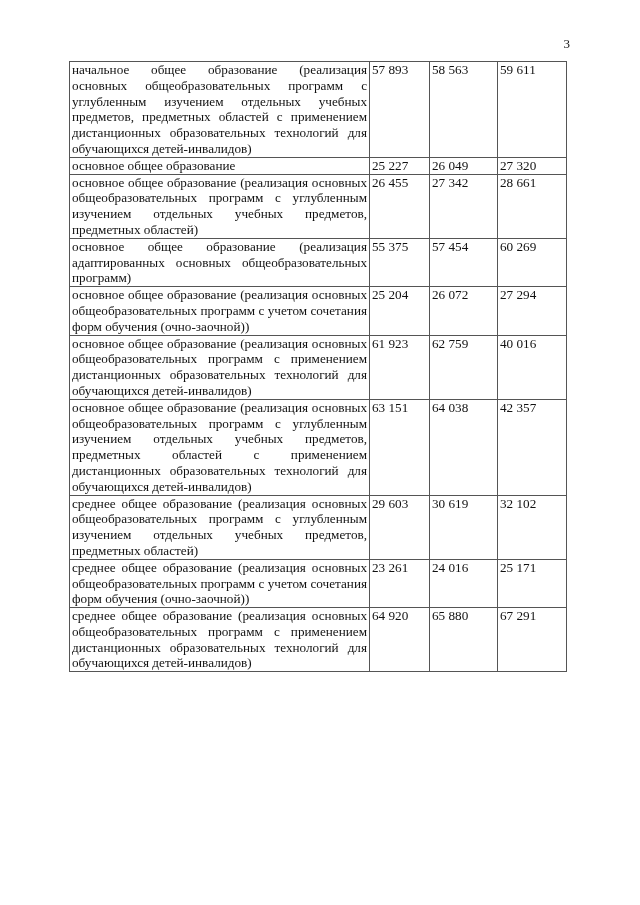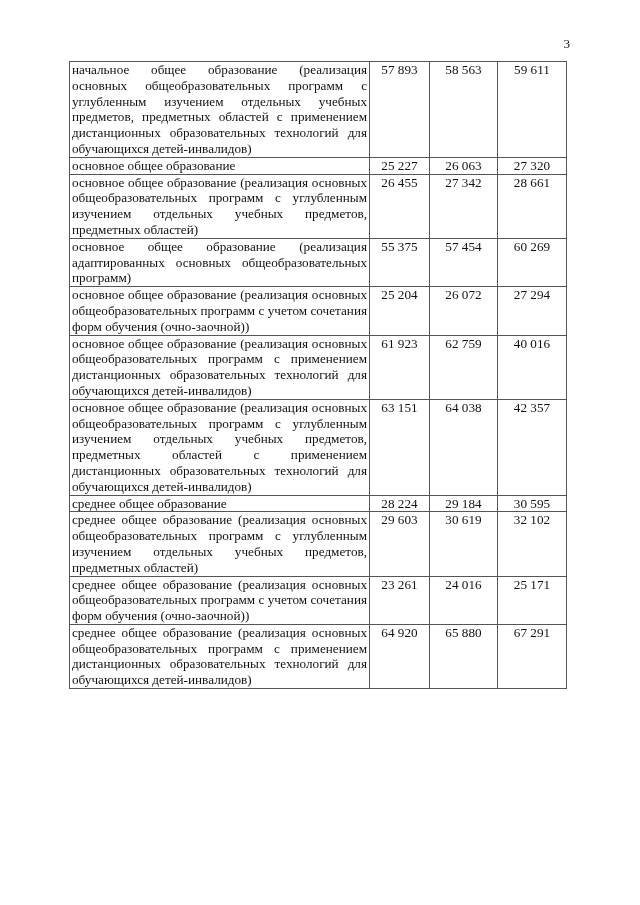--- a/index.html
+++ b/index.html
@@ -2,21 +2,21 @@
 <html><head>
 <meta charset="utf-8">
 <style>
   html, body { margin: 0; padding: 0; background: #ffffff; }
   body { width: 640px; height: 905px; position: relative; overflow: hidden;
          font-family: "Liberation Serif", "DejaVu Serif", serif; color: #111; }
   .page-number { position: absolute; top: 36px; right: 70px; font-size: 13px; }
   table { position: absolute; left: 69px; top: 61px; border-collapse: collapse; width: 497px; table-layout: fixed; }
   td { border: 1px solid #555; vertical-align: top; font-size: 13.2px; line-height: 15.8px; padding: 0 2px 0 2px; }
   td.desc { width: 295px; text-align: justify; text-align-last: left; }
-  td.num { text-align: center; padding-top: 0; }
+  td.num { padding-top: 0; }
   col.c1 { width: 300px; } col.c2 { width: 60px; } col.c3 { width: 68px; } col.c4 { width: 69px; }
 </style>
 </head>
 <body>
 
 <div class="page-number">3</div>
 
 <table>
   <colgroup>
       <col class="c1">
@@ -27,21 +27,21 @@
   <tbody>
     <tr>
       <td class="desc">начальное общее образование (реализация основных общеобразовательных программ с углубленным изучением отдельных учебных предметов, предметных областей с применением дистанционных образовательных технологий для обучающихся детей-инвалидов)</td>
       <td class="num">57 893</td>
       <td class="num">58 563</td>
       <td class="num">59 611</td>
     </tr>
     <tr>
       <td class="desc">основное общее образование</td>
       <td class="num">25 227</td>
-      <td class="num">26 063</td>
+      <td class="num">26 049</td>
       <td class="num">27 320</td>
     </tr>
     <tr>
       <td class="desc">основное общее образование (реализация основных общеобразовательных программ с углубленным изучением отдельных учебных предметов, предметных областей)</td>
       <td class="num">26 455</td>
       <td class="num">27 342</td>
       <td class="num">28 661</td>
     </tr>
     <tr>
       <td class="desc">основное общее образование (реализация адаптированных основных общеобразовательных программ)</td>
@@ -61,26 +61,20 @@
       <td class="num">62 759</td>
       <td class="num">40 016</td>
     </tr>
     <tr>
       <td class="desc">основное общее образование (реализация основных общеобразовательных программ с углубленным изучением отдельных учебных предметов, предметных областей с применением дистанционных образовательных технологий для обучающихся детей-инвалидов)</td>
       <td class="num">63 151</td>
       <td class="num">64 038</td>
       <td class="num">42 357</td>
     </tr>
     <tr>
-      <td class="desc">среднее общее образование</td>
-      <td class="num">28 224</td>
-      <td class="num">29 184</td>
-      <td class="num">30 595</td>
-    </tr>
-    <tr>
       <td class="desc">среднее общее образование (реализация основных общеобразовательных программ с углубленным изучением отдельных учебных предметов, предметных областей)</td>
       <td class="num">29 603</td>
       <td class="num">30 619</td>
       <td class="num">32 102</td>
     </tr>
     <tr>
       <td class="desc">среднее общее образование (реализация основных общеобразовательных программ с учетом сочетания форм обучения (очно-заочной))</td>
       <td class="num">23 261</td>
       <td class="num">24 016</td>
       <td class="num">25 171</td>

